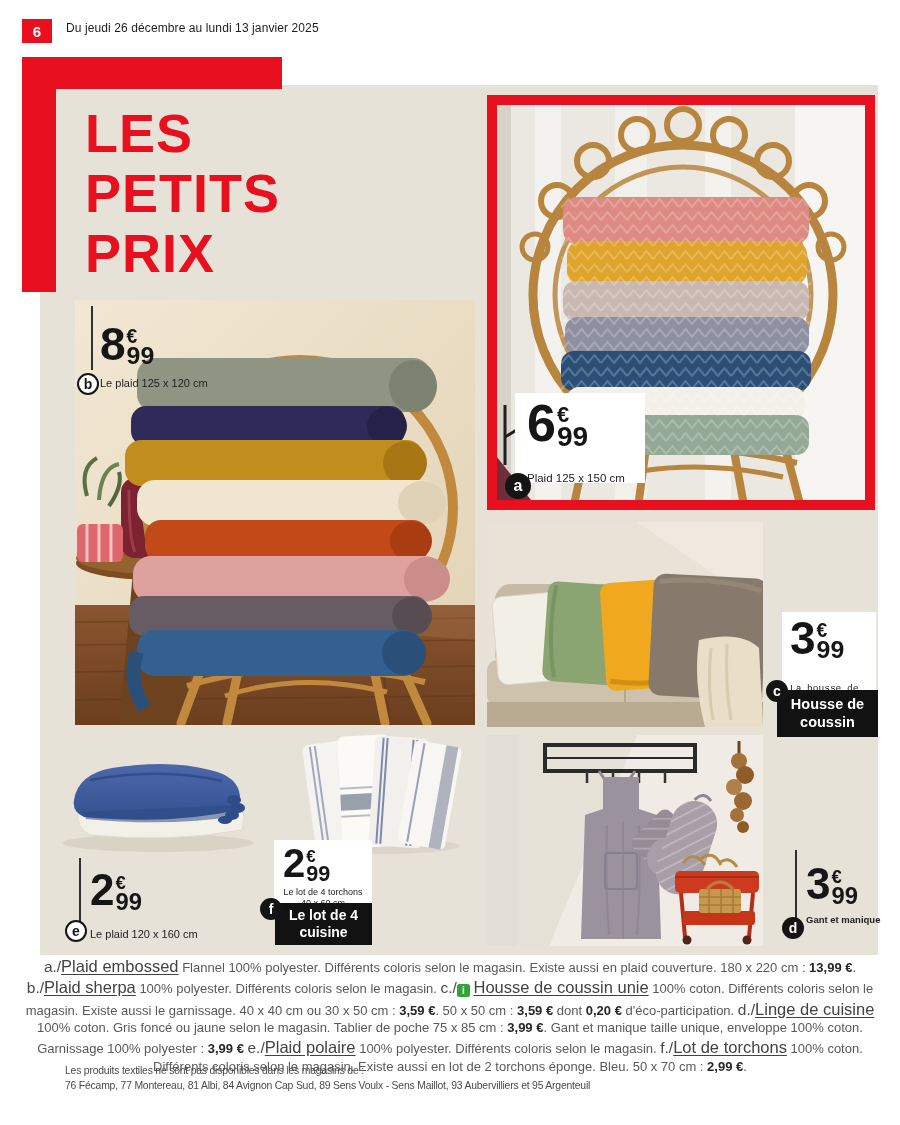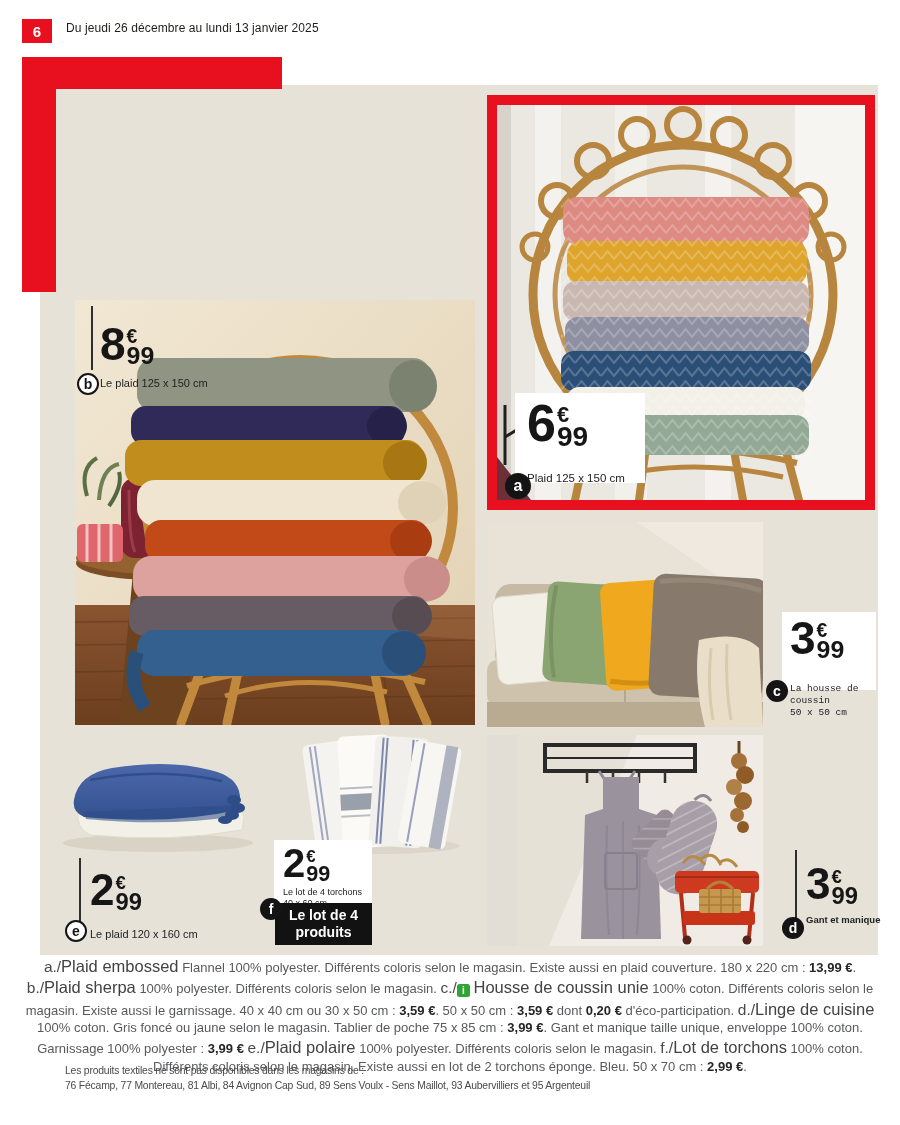--- a/index.html
+++ b/index.html
@@ -40,21 +40,21 @@
   .lb.fill { background:#141414; color:#fff; }
   .lb.ring { background:#fff; color:#141414; border:2px solid #141414; }
   .pricebox { position:absolute; background:#fff; z-index:6; }
   .bbadge { position:absolute; background:#121212; color:#fff; font-weight:700; text-align:center;
             z-index:6; line-height:1.18; display:flex; flex-direction:column; justify-content:center; }
 
   
   .desc { position:absolute; left:22px; top:956px; width:856px; text-align:center; z-index:5;
           font-size:13px; color:#58595b; line-height:1.3; }
   .desc .lt { font-size:15.5px; color:#4a4a4c; }
-  .desc .pn { font-size:16.5px; color:#424244; text-underline-offset:2px; }
+  .desc .pn { font-size:16.5px; color:#424244; text-decoration:underline; text-underline-offset:2px; }
   .desc .bb { font-weight:700; color:#262626; }
   .desc .ic { display:inline-block; width:13px; height:13px; background:#31a437; border-radius:2.5px;
               color:#fff; font-size:10px; font-weight:700; line-height:13px; vertical-align:-1px; }
   .desc .ic::before { content:"i"; }
 
   
   .foot { position:absolute; left:22px; top:1064px; width:856px; font-size:10.4px; color:#4a4a4a;
           line-height:1.42; letter-spacing:-.2px; z-index:5;margin-left:43px; }
 </style>
 </head>
@@ -62,20 +62,25 @@
 
 <div class="page">
 
   <div class="pagenum">6</div>
   <div class="daterange">Du jeudi 26 décembre au lundi 13 janvier 2025</div>
 
   <div class="canvas"></div>
   <div class="redbar-h"></div>
   <div class="redbar-v"></div>
 
+  <div class="hero-title">
+    <div>LES</div>
+    <div>PETITS</div>
+    <div>PRIX</div>
+  </div>
 
   <div class="photo" style="left:75px; top:300px; width:400px; height:425px; z-index:1;">
     <svg viewBox="0 0 400 425">
       <defs>
         <linearGradient id="wallb" x1="0" y1="0" x2="1" y2="1">
           <stop offset="0" stop-color="#f1e7d3"></stop>
             <stop offset="1" stop-color="#e2d2b4"></stop>
         </linearGradient>
         <linearGradient id="floorb" x1="0" y1="0" x2="0" y2="1">
           <stop offset="0" stop-color="#8a5530"></stop>
@@ -142,21 +147,21 @@
 
   <div class="pgroup" style="left:78px; top:306px; width:210px; height:100px;">
     <div class="pline" style="left:13px; top:0; height:64px;"></div>
     <div class="price" style="left:22px; top:20px; --pz:46px;">
       <span class="pe">8</span>
       <span class="sup">
         <span class="cur">€</span>
         <span class="pc">99</span>
       </span>
     </div>
-    <div class="plabel" style="left:22px; top:71px;">Le plaid 125 x 150 cm</div>
+    <div class="plabel" style="left:22px; top:71px;">Le plaid 125 x 120 cm</div>
     <div class="lb ring" style="left:-1px; top:67px;">
       <span>b</span>
     </div>
   </div>
 
   <div class="photo frame-red" style="left:487px; top:95px; width:388px; height:415px; z-index:1;">
     <svg viewBox="0 0 368 395">
       <defs>
         <pattern id="chev" width="26" height="13" patternUnits="userSpaceOnUse">
           <path d="M0,11 L6.5,3 L13,11 L19.5,3 L26,11" stroke="#ffffff" stroke-width="2" fill="none"></path>
@@ -251,20 +256,24 @@
       <span class="sup">
         <span class="cur">€</span>
         <span class="pc">99</span>
       </span>
     </div>
     <div class="plabel sm" style="position:static; margin-top:23px;font-family:Liberation Mono, monospace;">
       <div>La housse de coussin</div>
       <div>50 x 50 cm</div>
     </div>
   </div>
+  <div class="bbadge" style="left:777px; top:690px; width:101px; height:47px; font-size:14.5px;">
+    <div>Housse de</div>
+    <div>coussin</div>
+  </div>
   <div class="lb fill" style="left:766px; top:680px;">
     <span>c</span>
   </div>
 
   <div class="photo" style="left:487px; top:735px; width:276px; height:211px; z-index:1;">
     <svg viewBox="0 0 276 211">
       <defs>
         <pattern id="quilt" width="14" height="14" patternUnits="userSpaceOnUse">
           <path d="M0,14 L14,0 M-2,2 L2,-2 M12,16 L16,12" stroke="#ffffff" stroke-width="1.4" fill="none"></path>
         </pattern>
@@ -391,28 +400,28 @@
   </div>
 
   <div class="pricebox" style="left:274px; top:840px; width:98px; height:64px; padding:7px 9px;">
     <div class="price" style="position:static; --pz:40px;">
       <span class="pe">2</span>
       <span class="sup">
         <span class="cur">€</span>
         <span class="pc">99</span>
       </span>
     </div>
-    <div class="plabel sm" style="position:static; margin-top:5px; font-size:9px;">
+    <div class="plabel sm" style="position:static; margin-top:5px; font-size:9px;text-align:center;">
       <div>Le lot de 4 torchons</div>
       <div>40 x 60 cm</div>
     </div>
   </div>
   <div class="bbadge" style="left:275px; top:903px; width:97px; height:42px; font-size:14px;">
     <div>Le lot de 4</div>
-    <div>produits</div>
+    <div>cuisine</div>
   </div>
   <div class="lb fill" style="left:260px; top:898px;">
     <span>f</span>
   </div>
 
   <div class="desc"><span class="lt">a./</span><span class="pn">Plaid embossed</span><span> Flannel 100% polyester. Différents coloris selon le magasin. Existe aussi en plaid couverture. 180 x 220 cm : </span><span class="bb">13,99 €</span><span>. </span><span class="lt">b./</span><span class="pn">Plaid sherpa</span><span> 100% polyester. Différents coloris selon le magasin. </span><span class="lt">c./</span><span class="ic"></span><span> </span><span class="pn">Housse de coussin unie</span><span> 100% coton. Différents coloris selon le magasin. Existe aussi le garnissage. 40 x 40 cm ou 30 x 50 cm : </span><span class="bb">3,59 €</span><span>. 50 x 50 cm : </span><span class="bb">3,59 €</span><span> dont </span><span class="bb">0,20 €</span><span> d'éco-participation. </span><span class="lt">d./</span><span class="pn">Linge de cuisine</span><span> 100% coton. Gris foncé ou jaune selon le magasin. Tablier de poche 75 x 85 cm : </span><span class="bb">3,99 €</span><span>. Gant et manique taille unique, enveloppe 100% coton. Garnissage 100% polyester : </span><span class="bb">3,99 €</span><span> </span><span class="lt">e./</span><span class="pn">Plaid polaire</span><span> 100% polyester. Différents coloris selon le magasin. </span><span class="lt">f./</span><span class="pn">Lot de torchons</span><span> 100% coton. Différents coloris selon le magasin. Existe aussi en lot de 2 torchons éponge. Bleu. 50 x 70 cm : </span><span class="bb">2,99 €</span><span>.</span></div>
 
   <div class="foot">
     <div>Les produits textiles ne sont pas disponibles dans les magasins de :</div>
     <div>76 Fécamp, 77 Montereau, 81 Albi, 84 Avignon Cap Sud, 89 Sens Voulx - Sens Maillot, 93 Aubervilliers et 95 Argenteuil</div>

